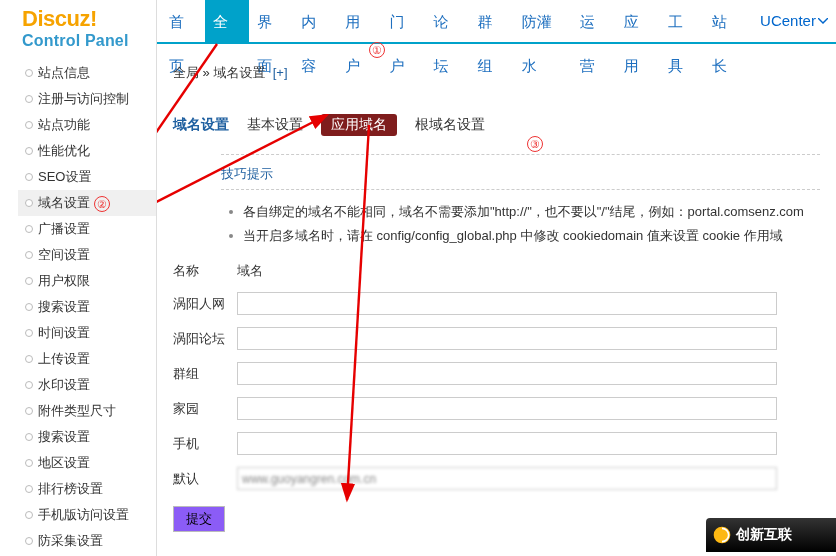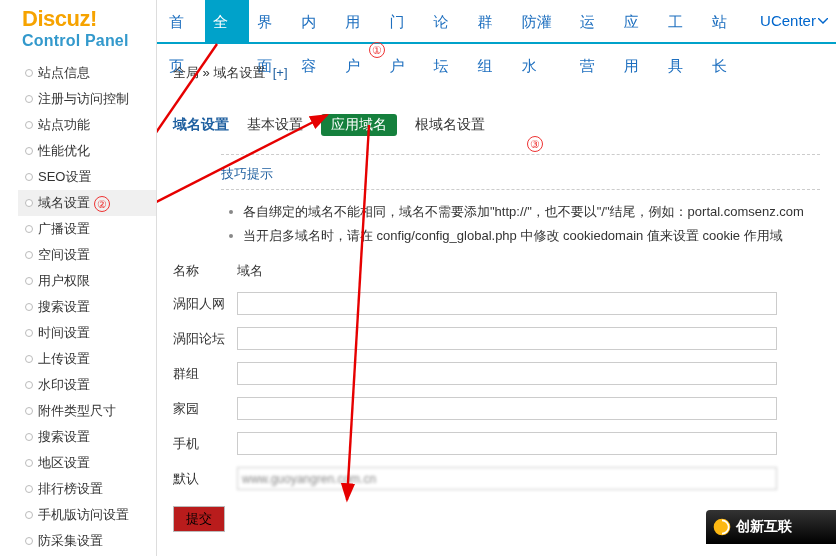--- a/index.html
+++ b/index.html
@@ -19,39 +19,39 @@
 .nav-item { padding: 0 8px; line-height: 44px; font-size: 15px; color: #1E6FBF; cursor: pointer; }
 .nav-item.active { background: #00A2CA; color: #fff; }
 .nav-item.uc { color: #0066CC; font-family: Arial; margin-left: 4px; display: flex; align-items: center; }
 .nav-item.uc svg { margin-left: 2px; }
 .breadcrumb { padding: 6px 16px; font-size: 13px; color: #333; }
 .breadcrumb .plus { color: #2060A0; }
 .content { padding: 12px 16px 0 16px; }
 .section-tabs { display: flex; align-items: center; gap: 18px; font-size: 14px; margin-bottom: 18px; }
 .section-title { color: #2060A0; font-weight: bold; }
 .sub-tab { color: #333; cursor: pointer; }
-.sub-tab.active { background: #15803d; color: #fff; padding: 2px 10px; border-radius: 3px; }
+.sub-tab.active { background: #7f1d1d; color: #fff; padding: 2px 10px; border-radius: 3px; }
 .tips-box { border-top: 1px dashed #ccc; padding-top: 10px; margin-left: 48px; }
 .tips-title { color: #2060A0; padding-bottom: 6px; border-bottom: 1px dashed #ccc; margin-bottom: 10px; }
 .tip-list { list-style: none; }
 .tip-li { position: relative; padding: 3px 0 3px 22px; font-size: 13px; }
 .tip-li::before { content: ""; position: absolute; left: 8px; top: 10px; width: 4px; height: 4px; background: #888; border-radius: 50%; }
 .form-area { margin-top: 14px; }
 .form-head { display: flex; font-size: 13px; color: #333; padding-bottom: 6px; }
 .col-name { width: 64px; }
 .col-domain { flex: 1; }
 .form-row { display: flex; align-items: center; padding: 6px 0; }
 .form-row .label { width: 64px; font-size: 13px; }
 .form-row input { flex: 1; max-width: 540px; height: 23px; border: 1px solid #ccc; background: #fff; padding: 0 4px; font-size: 12px; color: #888; }
 .submit-row { margin-top: 10px; }
-.submit-btn { background: #b91c1c; border: 1px solid #bbb; padding: 3px 12px; font-size: 13px; cursor: pointer; }
+.submit-btn { background: #8b5cf6; border: 1px solid #bbb; padding: 3px 12px; font-size: 13px; cursor: pointer; }
 .arrow-canvas { position: absolute; inset: 0; pointer-events: none; z-index: 50; }
 .num-b1 { position: absolute; left: 208px; top: 42px; z-index: 60; }
 .num-b3 { position: absolute; left: 366px; top: 136px; z-index: 60; }
-.footer-brand { position: absolute; right: 0; bottom: 12px; width: 130px; height: 34px; background: linear-gradient(180deg,#333,#000); color: #fff; display: flex; align-items: center; padding: 0 6px; font-size: 14px; font-weight: bold; border-top-left-radius: 4px; z-index: 100; }
+.footer-brand { position: absolute; right: 0; bottom: 4px; width: 130px; height: 34px; background: linear-gradient(180deg,#333,#000); color: #fff; display: flex; align-items: center; padding: 0 6px; font-size: 14px; font-weight: bold; border-top-left-radius: 4px; z-index: 100; }
 .footer-brand .ficon { width: 20px; height: 20px; margin-right: 4px; }
 .blur-text { filter: blur(1.6px); color: #888; }
 </style>
 </head>
 <body>
 
 <div class="layout">
   <aside class="sidebar">
     <div class="logo">
       <div>

